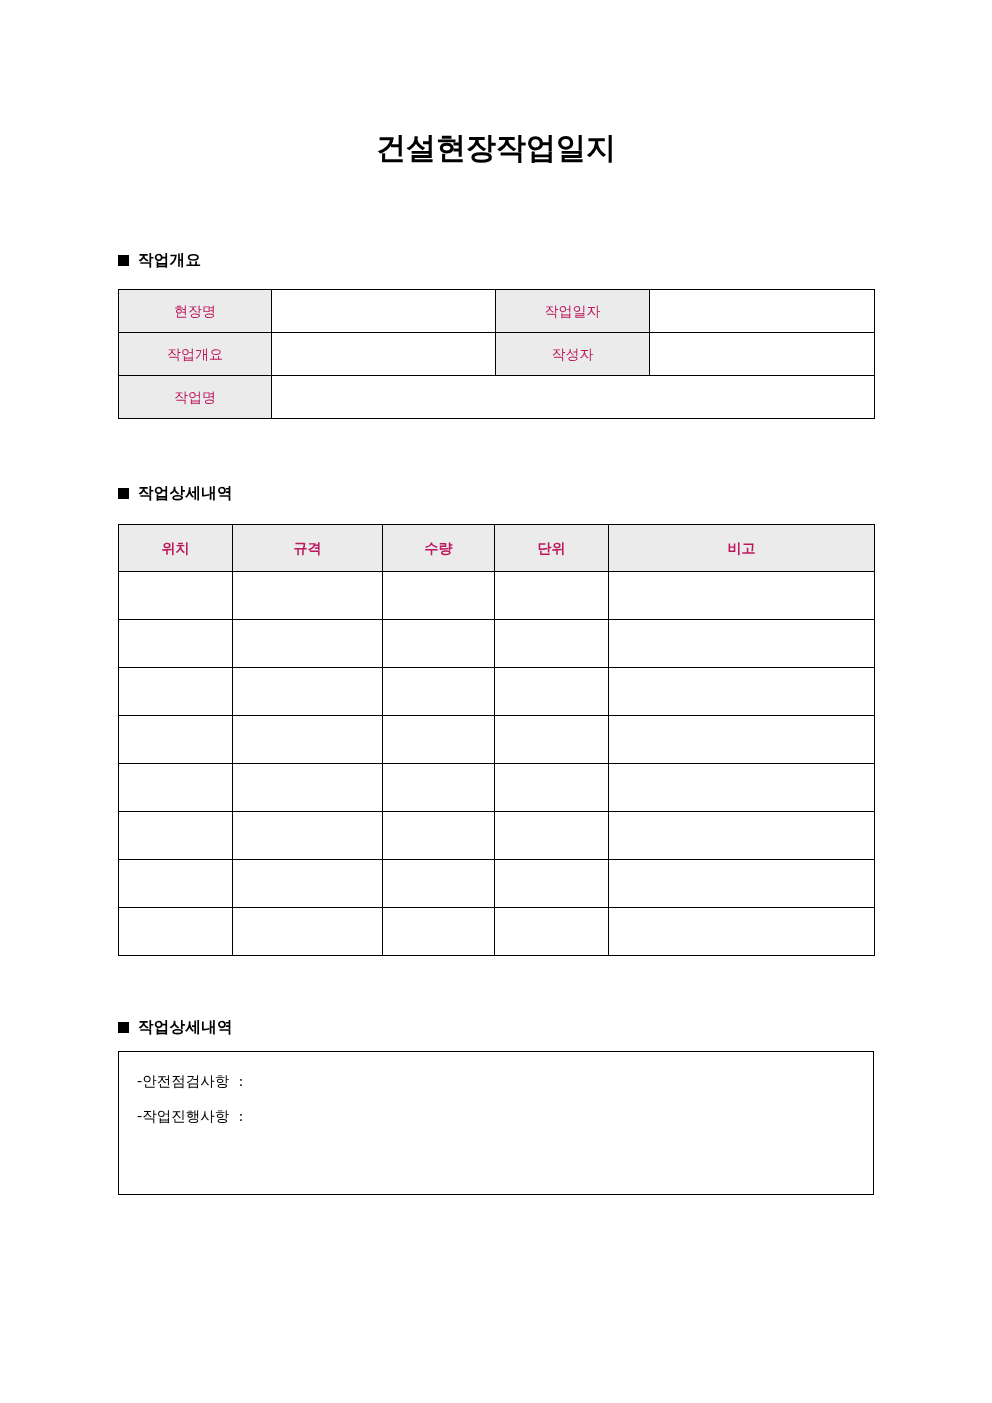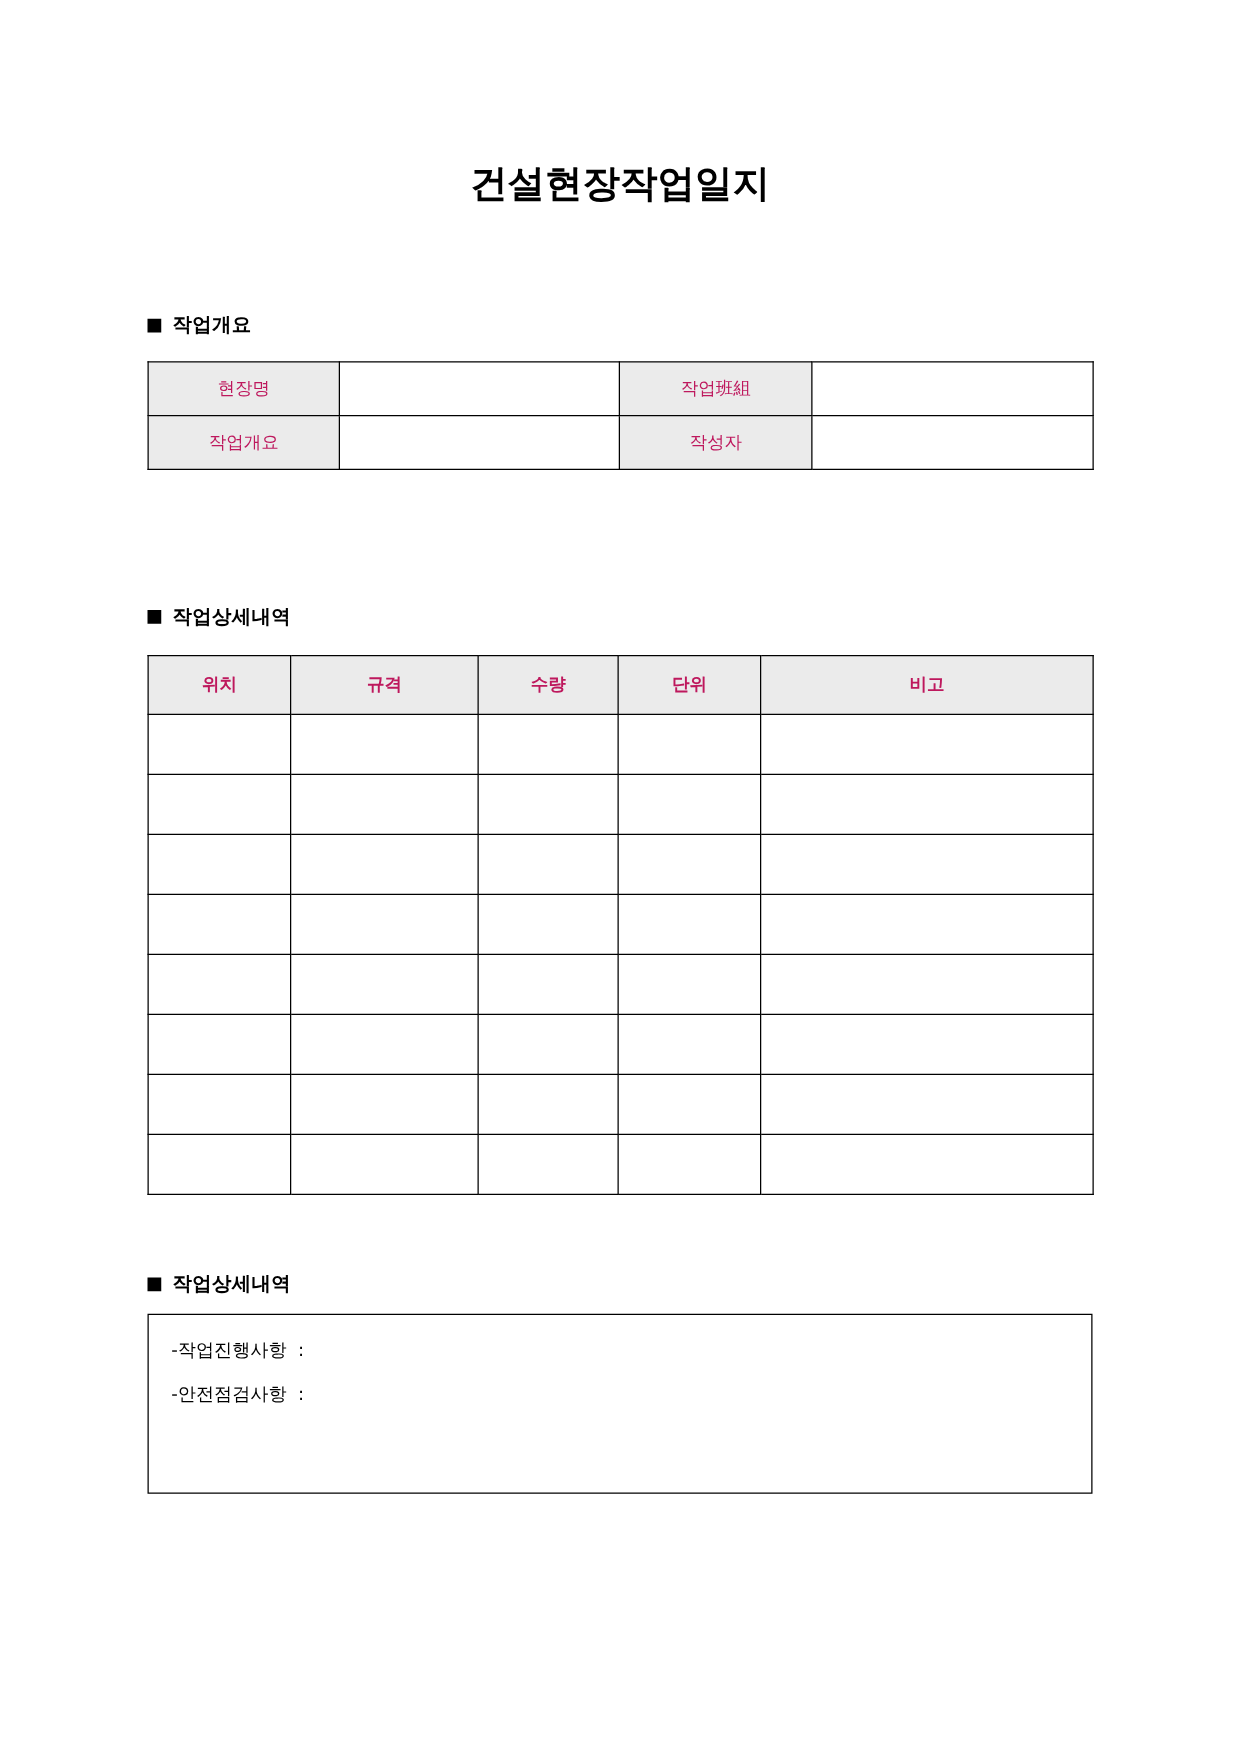--- a/index.html
+++ b/index.html
@@ -149,28 +149,32 @@
     <colgroup>
       <col style="width:153px">
       <col style="width:224px">
       <col style="width:154px">
       <col style="width:225px">
     </colgroup>
     <tbody>
       <tr>
         <td class="label-cell">현장명</td>
         <td class="blank-cell"></td>
-        <td class="label-cell">작업班組</td>
+        <td class="label-cell">작업일자</td>
         <td class="blank-cell"></td>
       </tr>
       <tr>
         <td class="label-cell">작업개요</td>
         <td class="blank-cell"></td>
         <td class="label-cell">작성자</td>
         <td class="blank-cell"></td>
+      </tr>
+      <tr>
+        <td class="label-cell">작업명</td>
+        <td class="blank-cell" colspan="3"></td>
       </tr>
     </tbody>
   </table>
 
   <div class="section-heading" id="heading-formwork">
     <span class="bullet-square"></span>
     <span class="heading-text">작업상세내역</span>
   </div>
 
   <table class="doc-table" id="table-formwork">
@@ -249,17 +253,17 @@
       </tr>
     </tbody>
   </table>
 
   <div class="section-heading" id="heading-details">
     <span class="bullet-square"></span>
     <span class="heading-text">작업상세내역</span>
   </div>
 
   <div id="detail-box">
+    <div class="detail-line">-안전점검사항  :</div>
     <div class="detail-line">-작업진행사항  :</div>
-    <div class="detail-line">-안전점검사항  :</div>
   </div>
 
 </div>
 
 </body></html>

